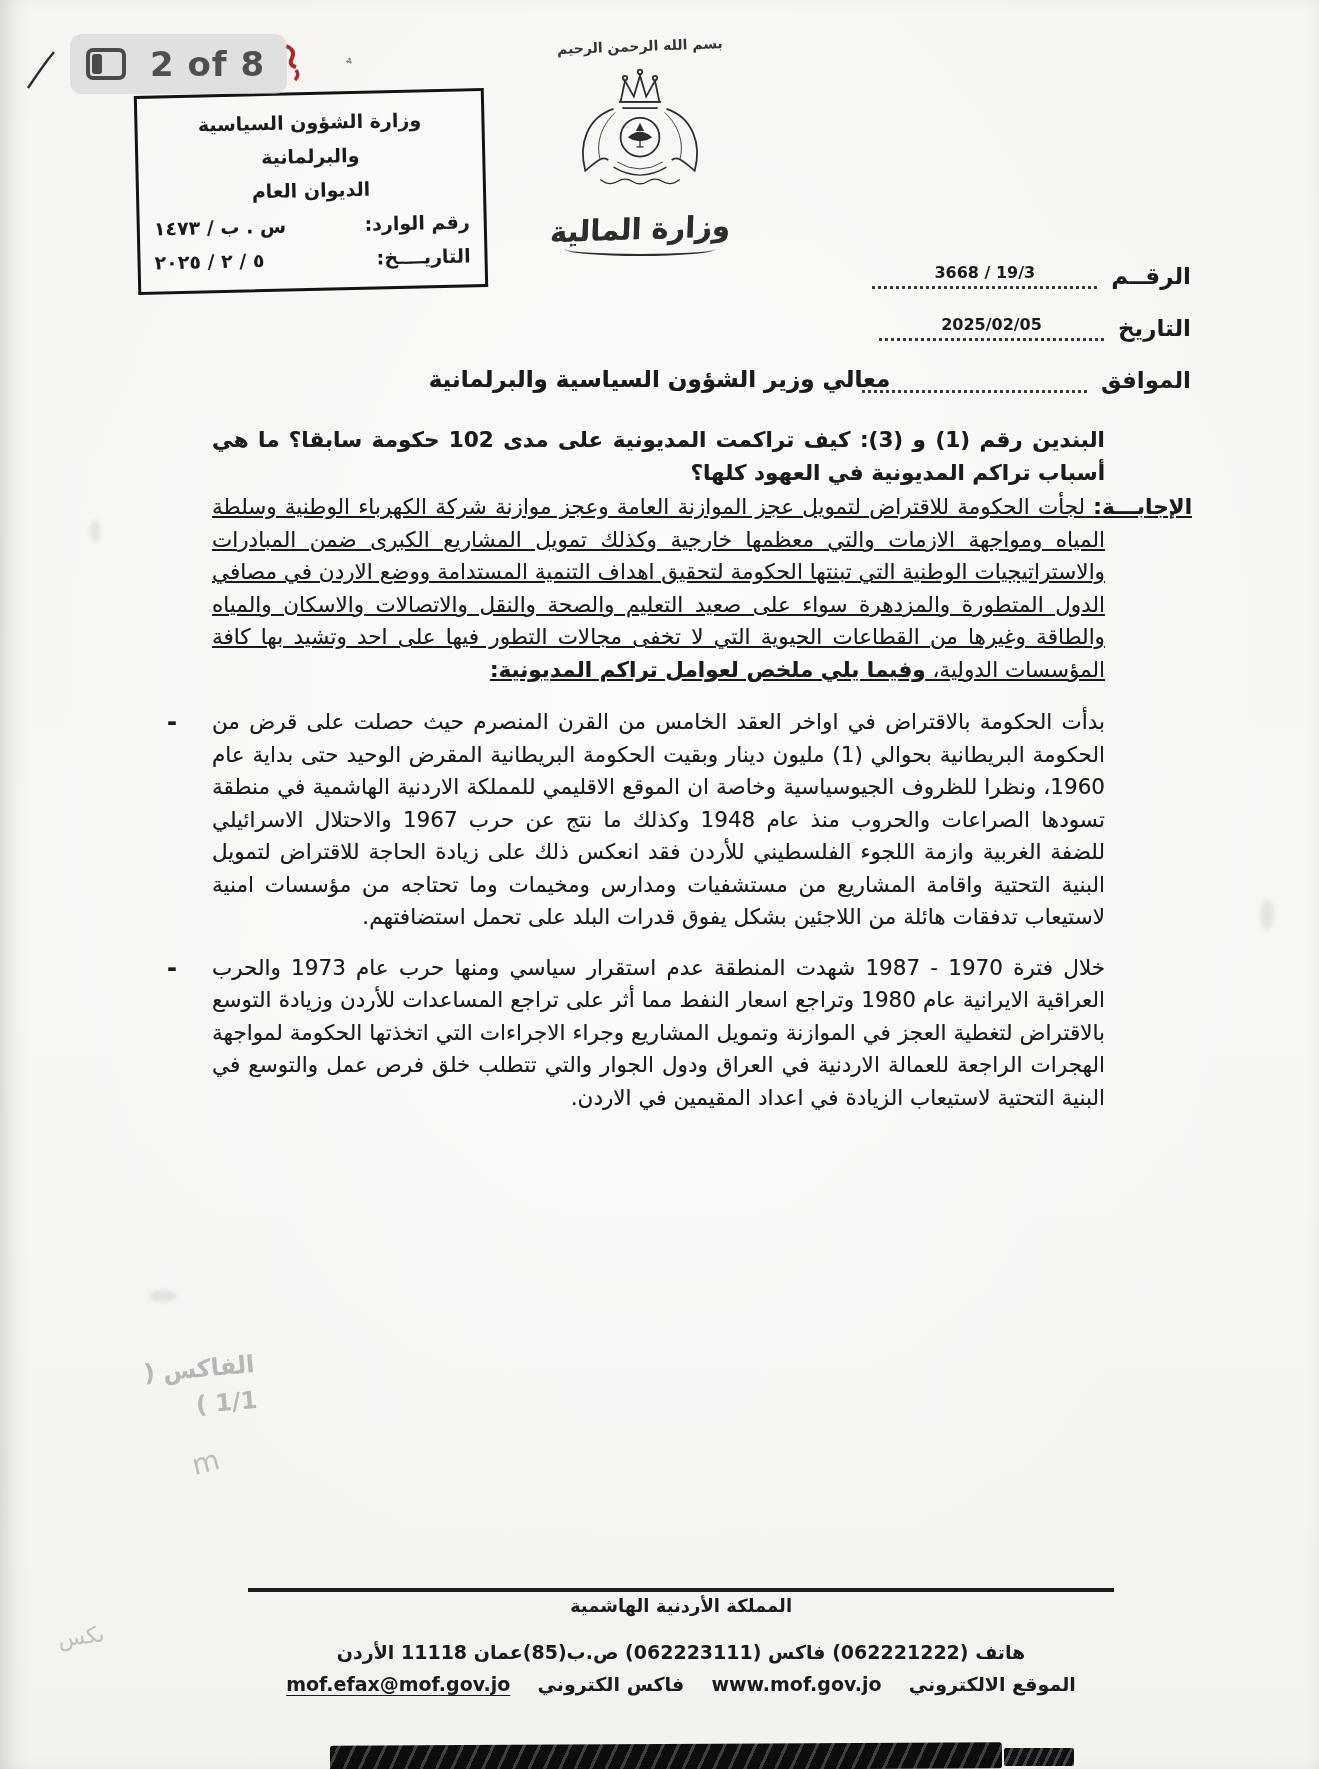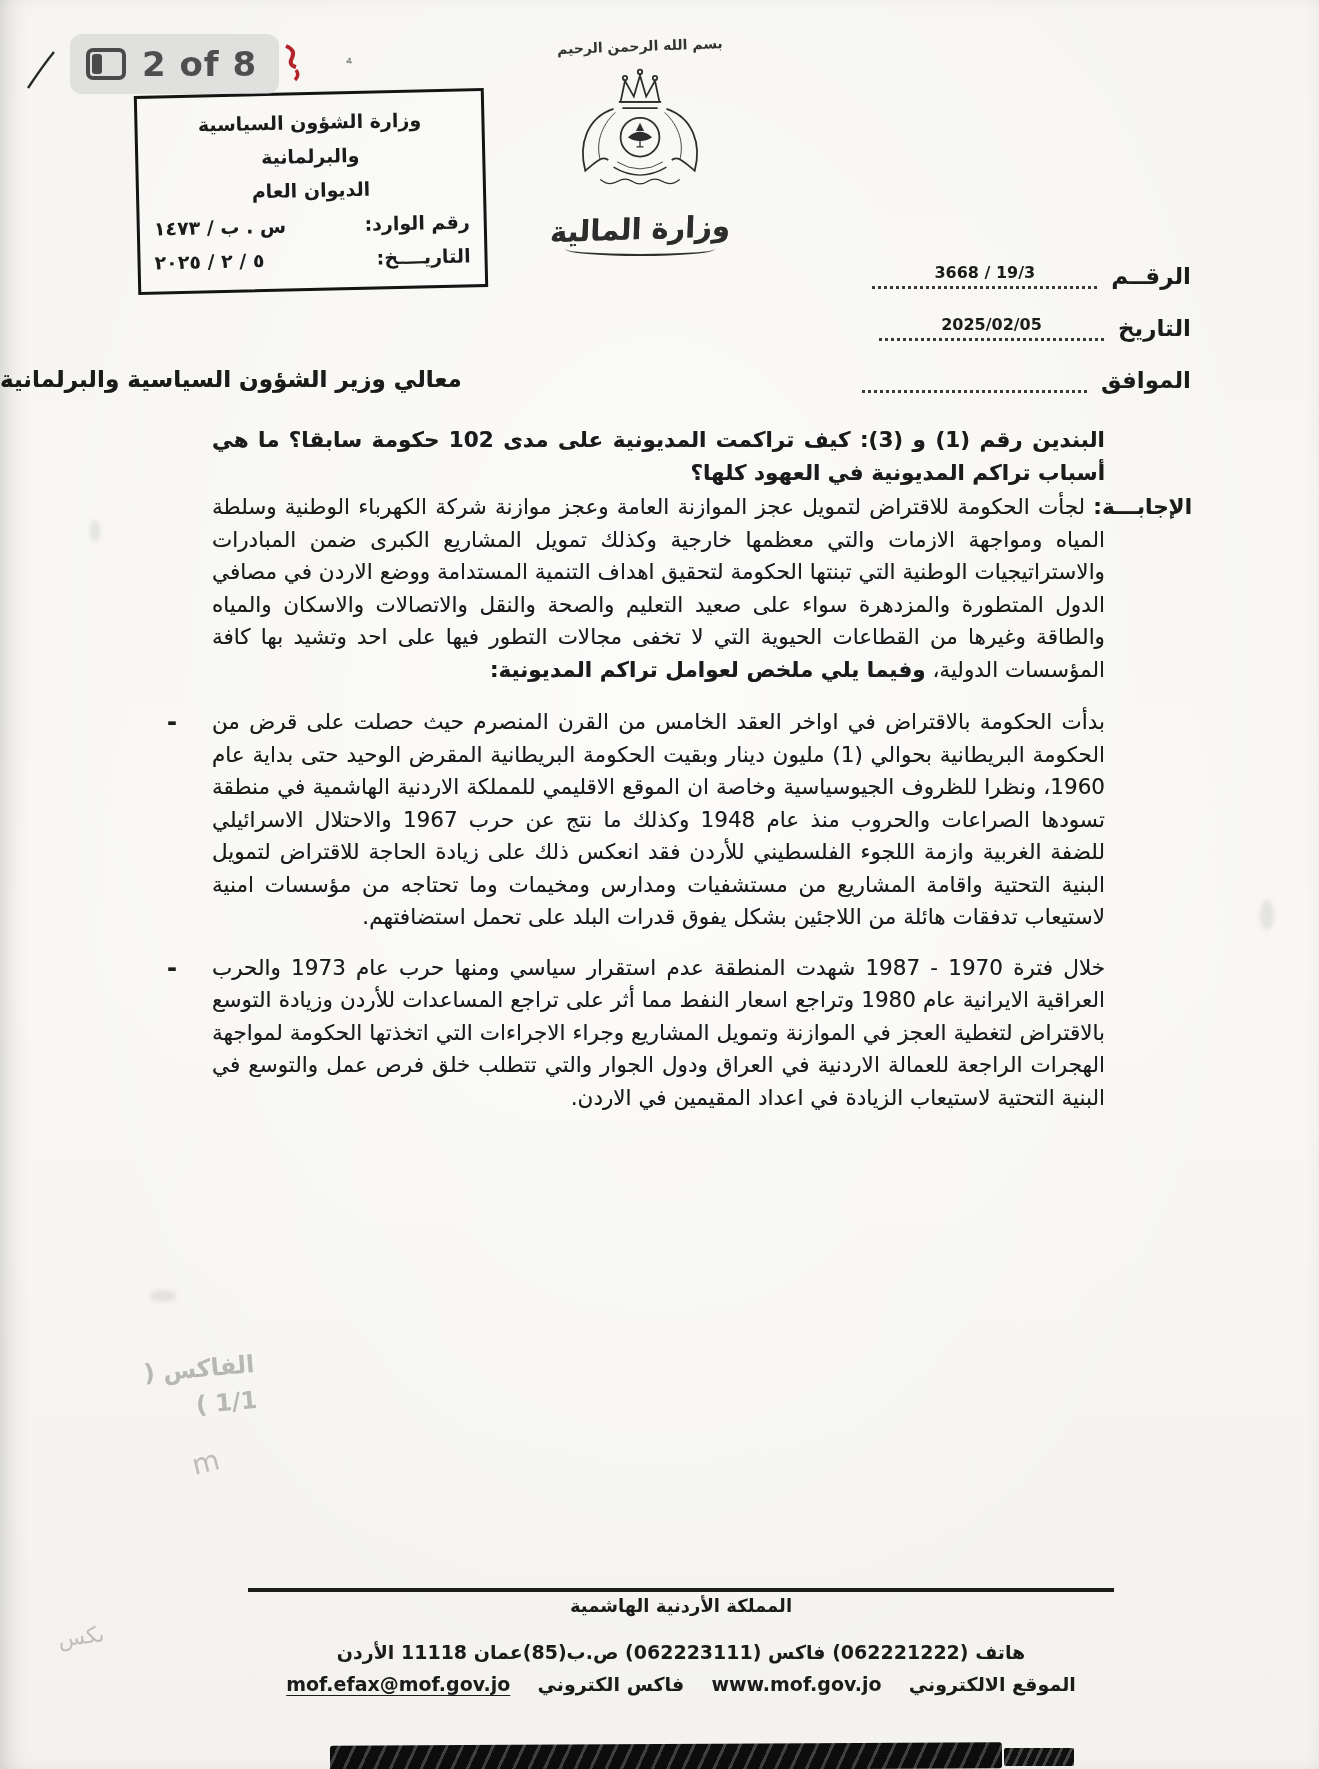--- a/index.html
+++ b/index.html
@@ -8,21 +8,21 @@
     background:
       radial-gradient(ellipse at 50% 40%, rgba(255,255,255,0.6), rgba(0,0,0,0) 70%),
       linear-gradient(180deg,#f6f5f1 0%,#f8f7f4 55%,#f3f2ee 100%);
     font-family:"DejaVu Sans", sans-serif;
     color:#1b1b1b;
   }
   .page::after{content:"";position:absolute;inset:0;pointer-events:none;
     box-shadow:inset 18px 0 30px -20px rgba(0,0,0,0.25), inset -10px 0 25px -20px rgba(0,0,0,0.15);}
 
   
-  .viewer-badge{position:absolute;left:70px;top:34px;display:flex;align-items:center;gap:16px;
+  .viewer-badge{position:absolute;left:70px;top:34px;display:flex;align-items:center;gap:24px;
     background:rgba(205,205,205,0.55);border-radius:12px;padding:10px 22px 10px 16px;z-index:5;}
   .badge-icon{width:40px;height:32px;border:4px solid #4a4a4a;border-radius:7px;position:relative;box-sizing:border-box;background:transparent;}
   .badge-icon::before{content:"";position:absolute;left:2px;top:2px;bottom:2px;width:10px;background:#4a4a4a;border-radius:3px;}
   .badge-text{font-size:34px;font-weight:600;color:#4e4e4e;letter-spacing:1px;}
 
   
   .pen-stroke{position:absolute;left:24px;top:48px;width:34px;height:44px;}
   .red-mark{position:absolute;left:276px;top:40px;width:34px;height:44px;}
   .tiny-mark{position:absolute;left:344px;top:56px;color:rgba(40,40,40,0.55);font-size:15px;transform:rotate(12deg);}
 
@@ -42,27 +42,27 @@
   .calli-flourish{width:150px;height:12px;border-bottom:2px solid #2d2d2d;border-radius:50%;margin:-4px auto 0;}
 
   
   .ref{position:absolute;right:128px;top:252px;width:380px;direction:rtl;}
   .ref .rrow{display:flex;align-items:flex-end;gap:14px;margin-bottom:15px;}
   .ref .rlabel{font-weight:700;font-size:23px;min-width:64px;white-space:nowrap;}
   .ref .rcell{position:relative;width:225px;height:34px;border-bottom:3px dotted #3a3a3a;}
   .ref .rval{position:absolute;bottom:4px;left:50%;transform:translateX(-50%);font-size:16px;font-weight:600;white-space:nowrap;}
 
   
-  .title{position:absolute;top:366px;left:0;width:100%;text-align:left;font-size:23px;font-weight:700;
+  .title{position:absolute;top:366px;left:0;width:100%;text-align:center;font-size:23px;font-weight:700;
     text-shadow:0 0 0.5px rgba(0,0,0,0.6);}
   .content{position:absolute;right:127px;left:212px;top:424px;direction:rtl;font-size:21.5px;line-height:32.5px;
     text-align:justify;text-shadow:0 0 0.4px rgba(0,0,0,0.45);font-weight:500;}
   .p-intro{padding-right:87px;text-indent:34px;margin:0 0 16px 0;}
   .p-heading{padding-right:87px;font-weight:700;margin:0 0 2px 0;}
-  .p-answer{padding-right:87px;text-indent:-87px;margin:0 0 20px 0;}
+  .p-answer{padding-right:87px;text-indent:-87px;margin:0 0 20px 0;text-decoration:underline;}
   .answer-label{font-weight:700;}
   .answer-bold{font-weight:700;}
   .bullet{position:relative;padding-right:87px;margin:0 0 18px 0;}
   .bullet-dash{position:absolute;left:-45px;top:0;font-weight:700;font-size:24px;}
 
   
   .hand1{position:absolute;left:116px;top:1352px;transform:rotate(-5deg);color:rgba(70,70,70,0.35);
     font-size:24px;font-weight:700;direction:rtl;width:140px;line-height:1.5;}
   .hand2{position:absolute;left:192px;top:1446px;transform:rotate(-14deg);color:rgba(70,70,70,0.32);font-size:28px;}
   .hand3{position:absolute;left:58px;top:1624px;transform:rotate(-7deg);color:rgba(70,70,70,0.30);

